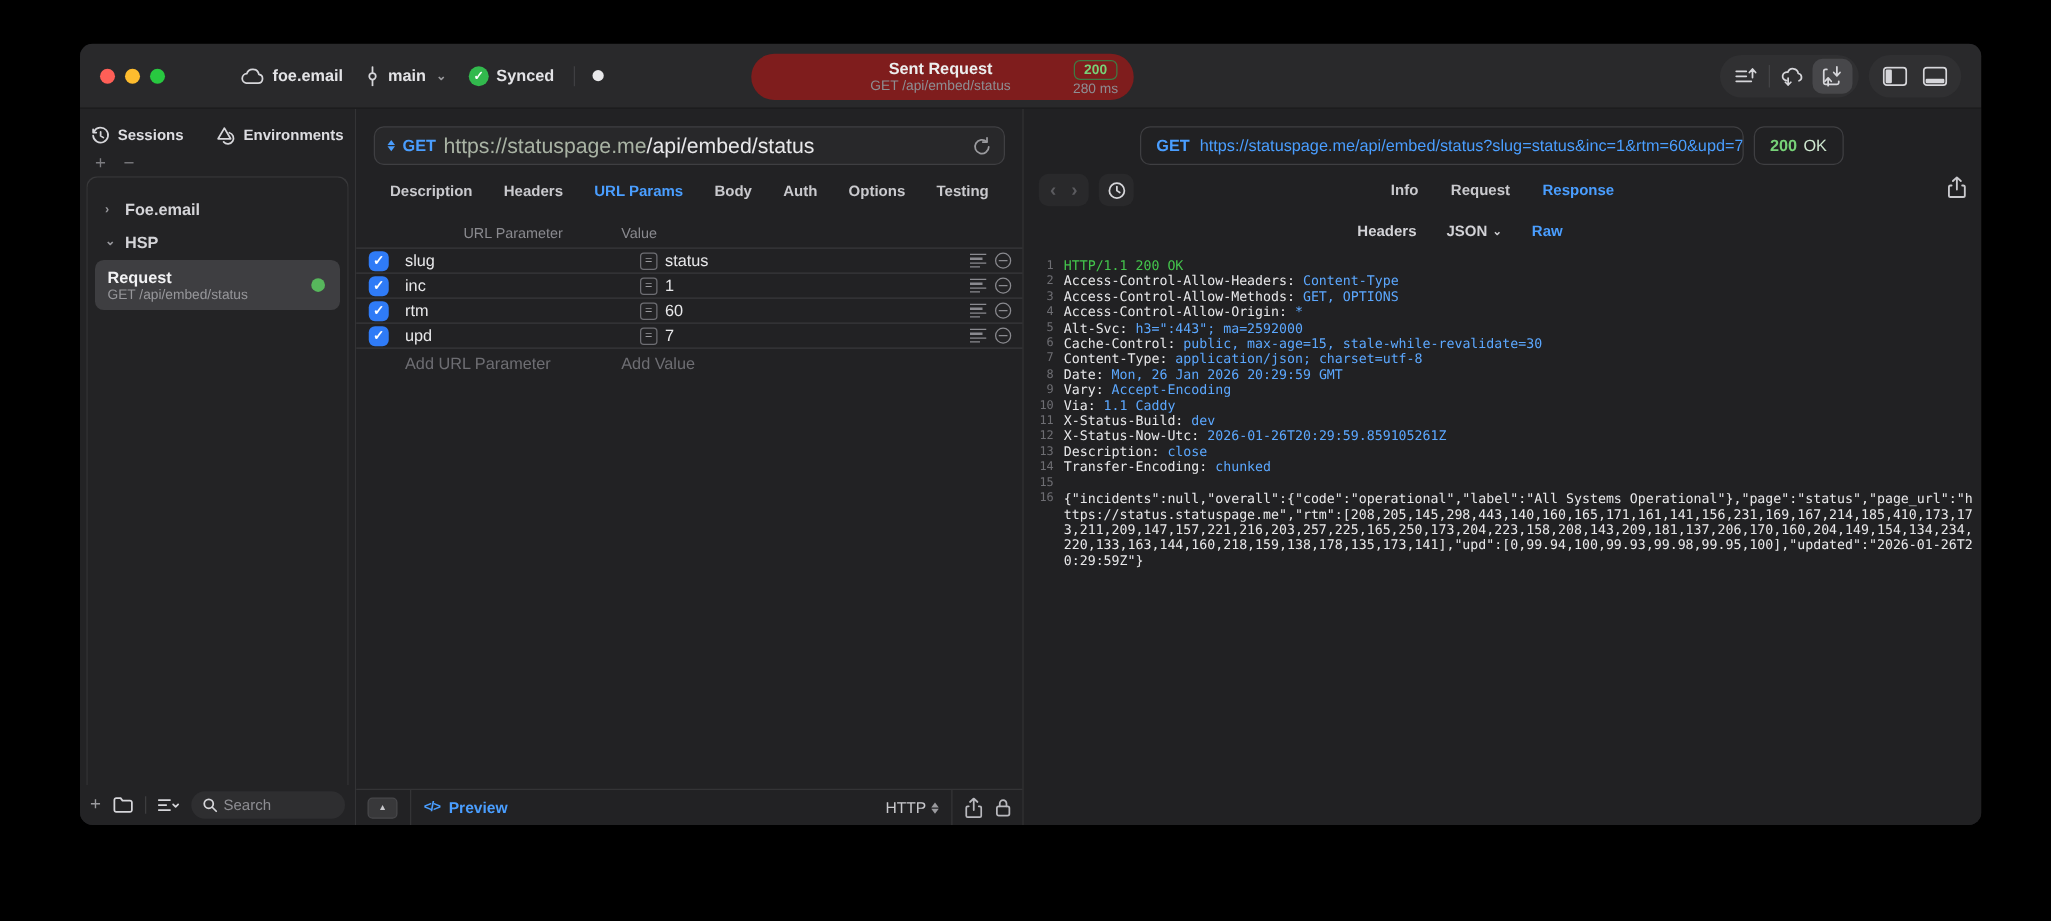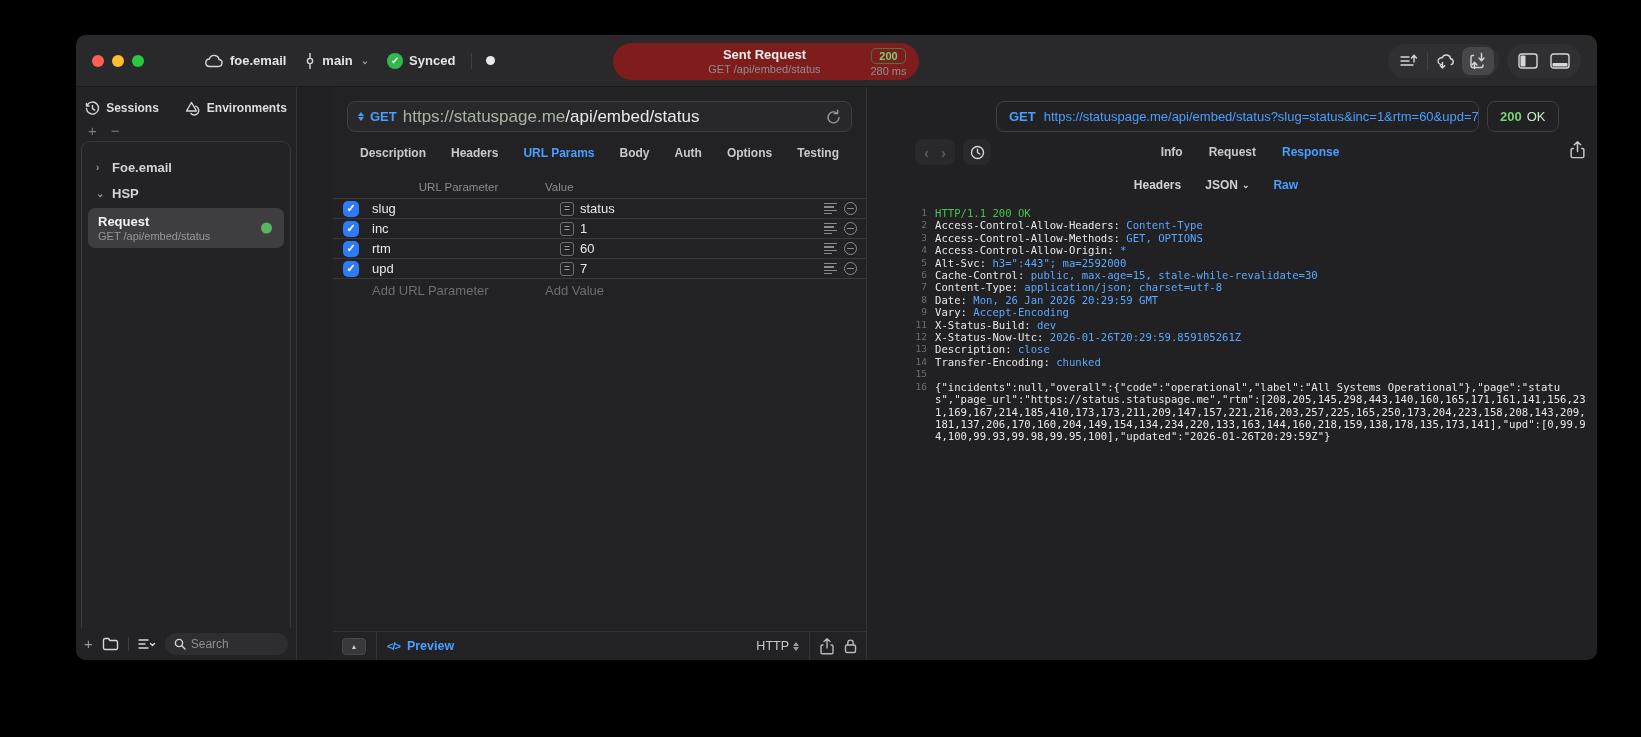--- a/index.html
+++ b/index.html
@@ -1,19 +1,19 @@
 <!DOCTYPE html>
 <html><head>
 <meta charset="utf-8">
 <style>
   * { margin:0; padding:0; box-sizing:border-box; }
   html,body { background:#000; width:1641px; height:737px; overflow:hidden;
     font-family:"Liberation Sans", sans-serif; -webkit-font-smoothing:antialiased; }
   .stage { position:relative; width:1641px; height:737px; background:#000; }
-  .window { position:absolute; left:76px; top:35px; width:1521px; height:625px;
+  .window { position:absolute; left:64px; top:35px; width:1521px; height:625px;
     background:#212123; border-radius:10px; overflow:hidden; box-shadow:0 20px 60px rgba(0,0,0,.8);
     display:flex; flex-direction:column; }
 
   
   .titlebar { position:relative; height:52px; flex:0 0 52px; background:#29292b;
     display:flex; align-items:center; padding:0 16px; border-bottom:1px solid #1a1a1b; }
   .traffic { display:flex; gap:8px; margin-right:60px; }
   .tl { width:12px; height:12px; border-radius:50%; }
   .tl.red{ background:#ff5f57; } .tl.yellow{ background:#febc2e; } .tl.green{ background:#28c840; }
   .tb-item { display:flex; align-items:center; gap:6px; color:#e3e3e6; font-size:13px; font-weight:600; }
@@ -33,21 +33,21 @@
     font-size:11px; font-weight:700; padding:0 7px; line-height:14px; }
   .cp-ms { font-size:11px; color:#8e8e93; }
   .tb-right { position:absolute; right:16px; top:9px; display:flex; gap:8px; }
   .icon-pill { background:#303032; border-radius:17px; height:34px; display:flex; align-items:center; padding:0 5px; }
   .ip-btn { width:32px; height:28px; display:flex; align-items:center; justify-content:center; border-radius:8px; }
   .ip-btn.active { background:#47474a; }
   .ip-div { width:1px; height:18px; background:#434346; margin:0 2px; }
   svg.ic { stroke:#d6d6da; fill:none; stroke-width:1.4; stroke-linecap:round; stroke-linejoin:round; }
 
   
-  .content { flex:1; display:flex; min-height:0;gap:36px; }
+  .content { flex:1; display:flex; min-height:0; }
   .sidebar { width:221px; flex:0 0 221px; background:#232325; border-right:1px solid #343436;
     display:flex; flex-direction:column; min-height:0; }
   .request-pane { width:534px; flex:0 0 534px; background:#222224; border-right:1px solid #343436;
     display:flex; flex-direction:column; min-height:0; }
   .response-pane { flex:1; background:#212123; display:flex; flex-direction:column; min-height:0; }
 
   
   .side-tabs { height:34px; display:flex; align-items:center; justify-content:center; gap:26px; margin-top:4px; }
   .side-tab { display:flex; align-items:center; gap:6px; font-size:12px; font-weight:600; color:#dddde1; }
   .plusminus { display:flex; gap:14px; padding:0 0 2px 12px; color:#7c7c80; font-size:15px; height:16px; line-height:12px; }
@@ -493,20 +493,24 @@
             </div>
             <div class="r-line">
               <span class="r-num">8</span>
               <span class="r-txt"><span class="seg-white">Date: </span><span class="seg-blue">Mon, 26 Jan 2026 20:29:59 GMT</span></span>
             </div>
             <div class="r-line">
               <span class="r-num">9</span>
               <span class="r-txt"><span class="seg-white">Vary: </span><span class="seg-blue">Accept-Encoding</span></span>
             </div>
             <div class="r-line">
+              <span class="r-num">10</span>
+              <span class="r-txt"><span class="seg-white">Via: </span><span class="seg-blue">1.1 Caddy</span></span>
+            </div>
+            <div class="r-line">
               <span class="r-num">11</span>
               <span class="r-txt"><span class="seg-white">X-Status-Build: </span><span class="seg-blue">dev</span></span>
             </div>
             <div class="r-line">
               <span class="r-num">12</span>
               <span class="r-txt"><span class="seg-white">X-Status-Now-Utc: </span><span class="seg-blue">2026-01-26T20:29:59.859105261Z</span></span>
             </div>
             <div class="r-line">
               <span class="r-num">13</span>
               <span class="r-txt"><span class="seg-white">Description: </span><span class="seg-blue">close</span></span>

